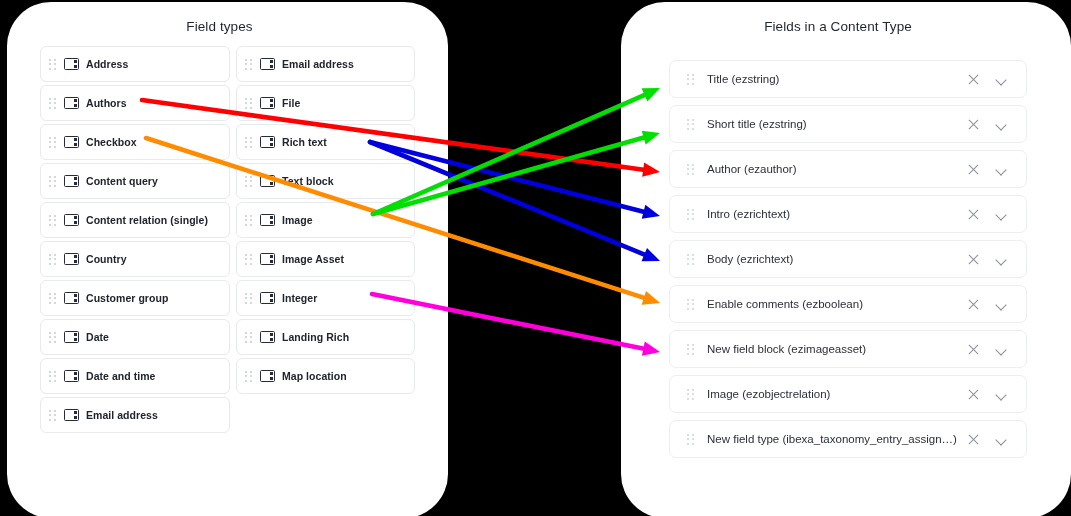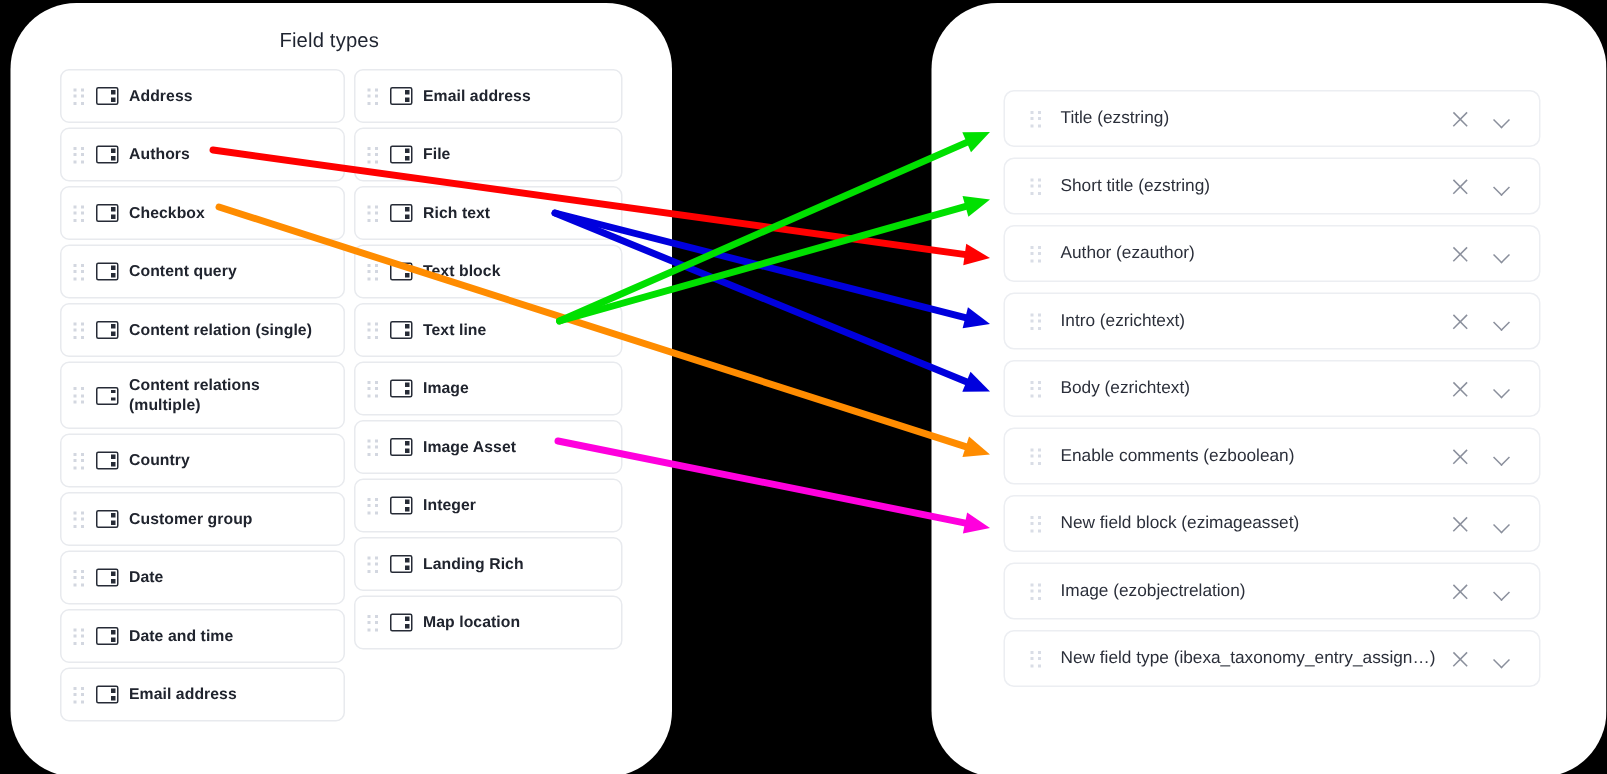--- a/index.html
+++ b/index.html
@@ -162,32 +162,20 @@
             <i></i>
             <i></i>
             <i></i>
             <i></i>
             <i></i>
             <i></i>
           </span>
           <span class="ft-icon"></span>
           <span class="ft-label">Content relation (single)</span>
         </div>
-        <div class="ft-card tall">
-          <span class="dots">
-            <i></i>
-            <i></i>
-            <i></i>
-            <i></i>
-            <i></i>
-            <i></i>
-          </span>
-          <span class="ft-icon"></span>
-          <span class="ft-label">Content relations (multiple)</span>
-        </div>
         <div class="ft-card">
           <span class="dots">
             <i></i>
             <i></i>
             <i></i>
             <i></i>
             <i></i>
             <i></i>
           </span>
           <span class="ft-icon"></span>
@@ -294,32 +282,20 @@
         <div class="ft-card">
           <span class="dots">
             <i></i>
             <i></i>
             <i></i>
             <i></i>
             <i></i>
             <i></i>
           </span>
           <span class="ft-icon"></span>
-          <span class="ft-label">Text line</span>
-        </div>
-        <div class="ft-card">
-          <span class="dots">
-            <i></i>
-            <i></i>
-            <i></i>
-            <i></i>
-            <i></i>
-            <i></i>
-          </span>
-          <span class="ft-icon"></span>
           <span class="ft-label">Image</span>
         </div>
         <div class="ft-card">
           <span class="dots">
             <i></i>
             <i></i>
             <i></i>
             <i></i>
             <i></i>
             <i></i>
@@ -360,20 +336,21 @@
             <i></i>
             <i></i>
           </span>
           <span class="ft-icon"></span>
           <span class="ft-label">Map location</span>
         </div>
       </div>
   </div>
 
   <div class="panel" id="panel-right">
+    <div class="panel-title">Fields in a Content Type</div>
     <div id="ct-list">
         <div class="ct-row">
           <span class="dots dark">
             <i></i>
             <i></i>
             <i></i>
             <i></i>
             <i></i>
             <i></i>
           </span>

